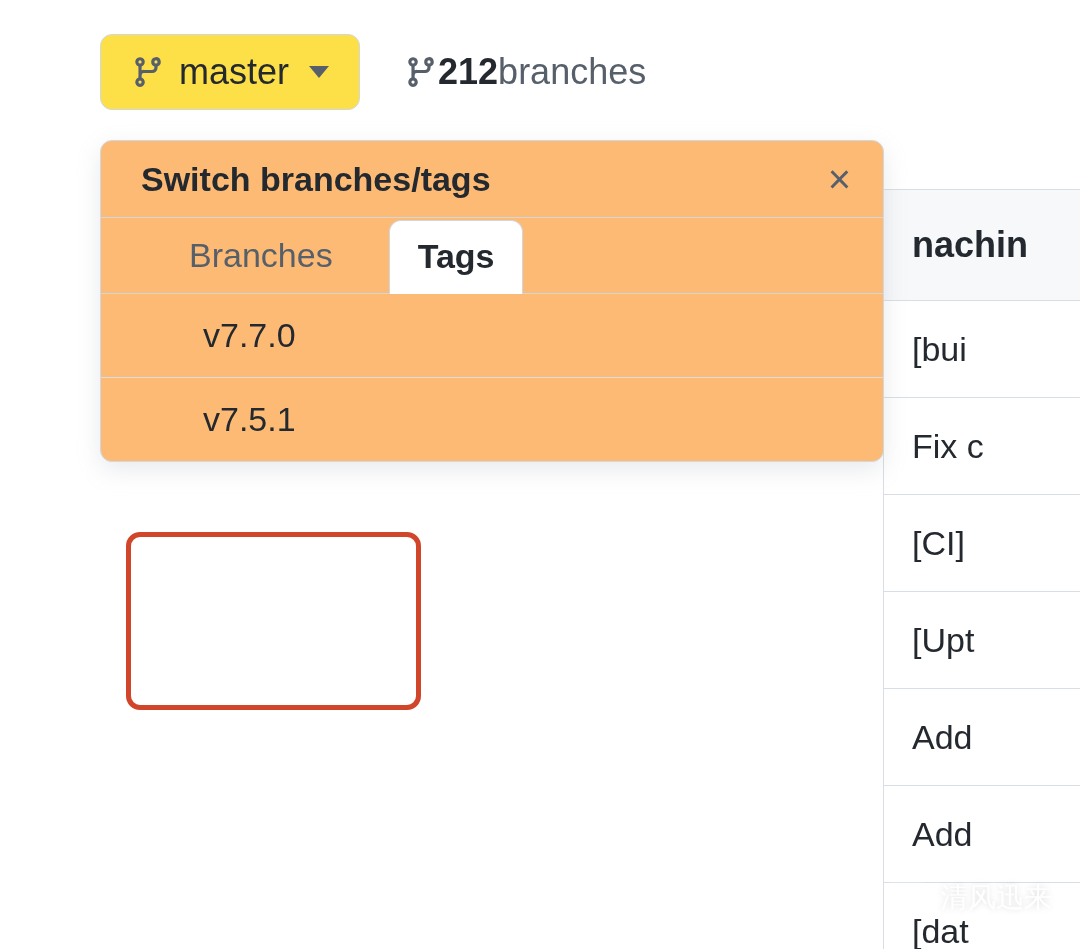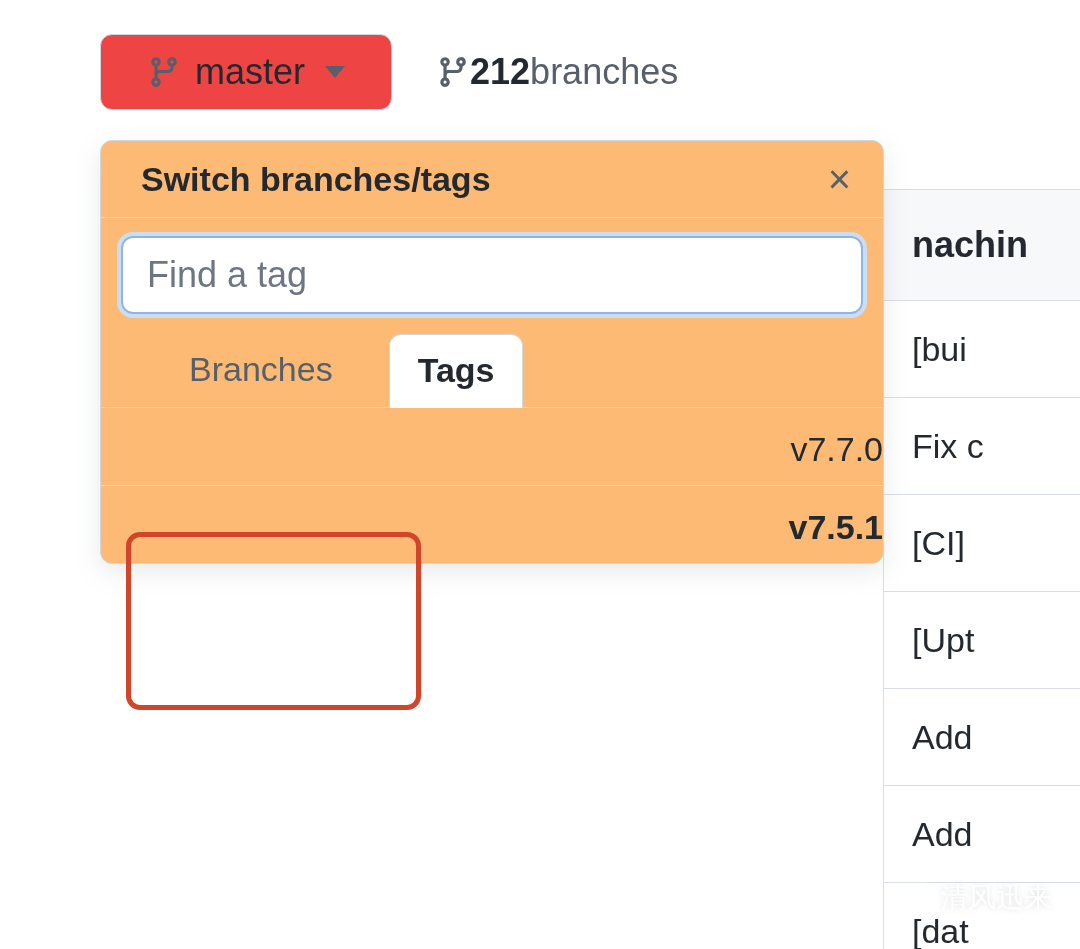--- a/index.html
+++ b/index.html
@@ -19,24 +19,24 @@
     left: 100px;
     display: flex;
     align-items: center;
     gap: 44px;
   }
 
   .branch-button {
     display: flex;
     align-items: center;
     gap: 14px;
-    padding: 16px 46px;
+    padding: 16px 30px;
     border: 1px solid #d0d7de;
     border-radius: 12px;
-    background: #ef4444;
+    background: #fde047;
     font-size: 36px;
     color: #24292f;
     cursor: pointer;
   }
   .branch-button .branch-name { font-weight: 500; }
   .caret {
     width: 0; height: 0;
     border-left: 10px solid transparent;
     border-right: 10px solid transparent;
     border-top: 12px solid #57606a;
@@ -157,28 +157,27 @@
     border-top-right-radius: 12px;
     background: #ffffff;
     margin-bottom: -1px;
     padding-top: 16px;
   }
 
   .tag-list {
     position: relative;
   }
   .tag-item {
-    padding: 22px 0 16px 102px;
+    padding: 22px 0 22px 102px;
     font-size: 34px;
     color: #24292f;
     border-bottom: 1px solid #d8dee4;
     cursor: pointer;
-    text-align: right;
-  }
-  .tag-item:last-child { border-bottom: none; font-weight: bold; }
+  }
+  .tag-item:last-child { border-bottom: none; }
 
   .highlight-box {
     position: absolute;
     border: 5px solid #d1462a;
     border-radius: 14px;
     left: 126px;
     top: 532px;
     width: 295px;
     height: 178px;
     pointer-events: none;
@@ -252,23 +251,20 @@
 </div>
 
 <div class="popover">
   <div class="popover-header">
     <div class="popover-title">Switch branches/tags</div>
     <div class="close-btn">
       <span>×</span>
     </div>
   </div>
 
-  <div class="search-wrap">
-    <input class="search-input" type="text" placeholder="Find a tag" style="">
-  </div>
 
   <div class="tabs">
     <div class="tab">Branches</div>
     <div class="tab active">Tags</div>
   </div>
 
   <div class="tag-list">
     <div class="tag-item">v7.7.0</div>
     <div class="tag-item">v7.5.1</div>
   </div>

